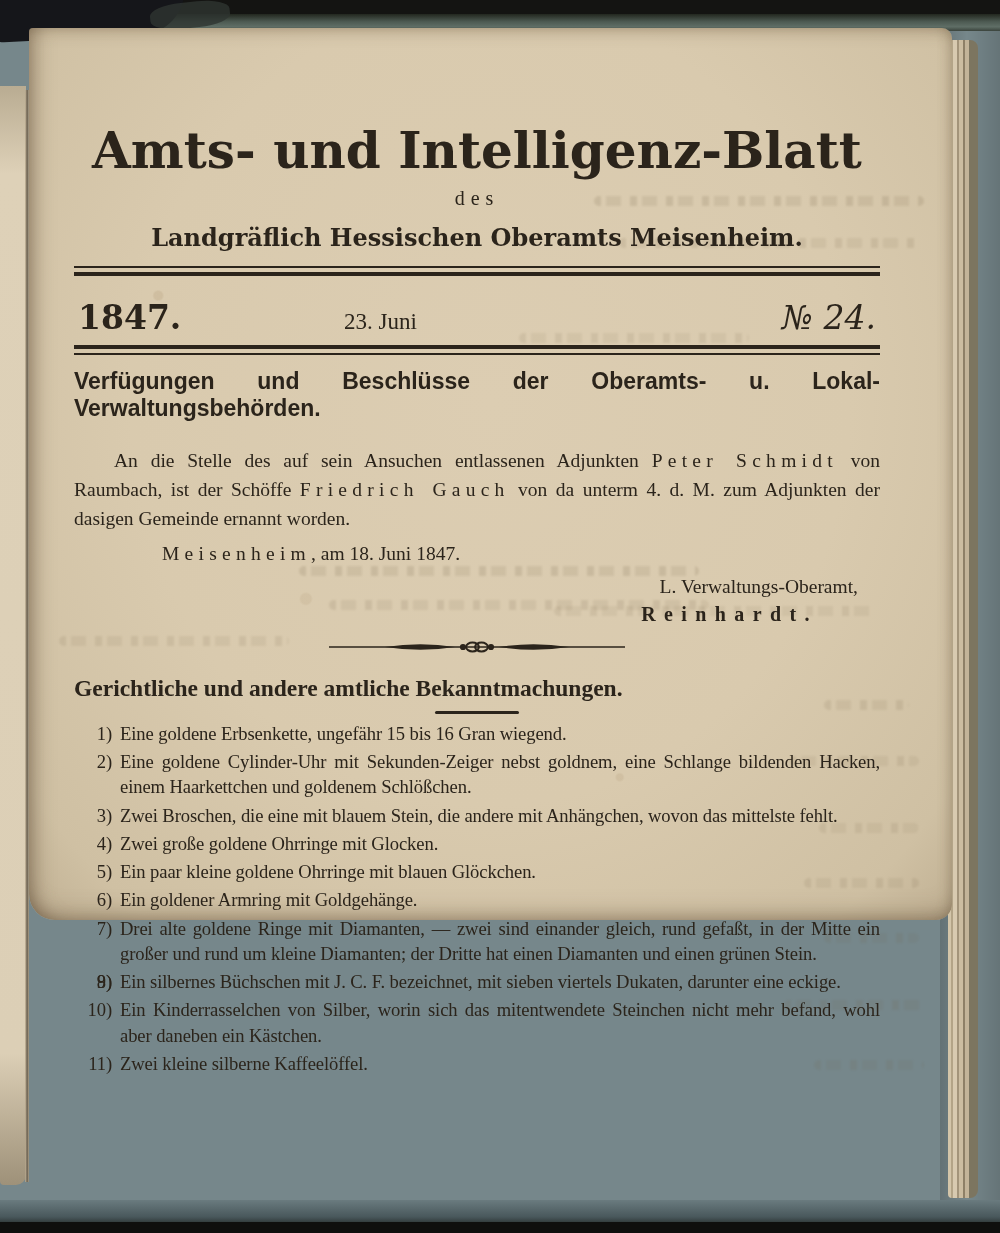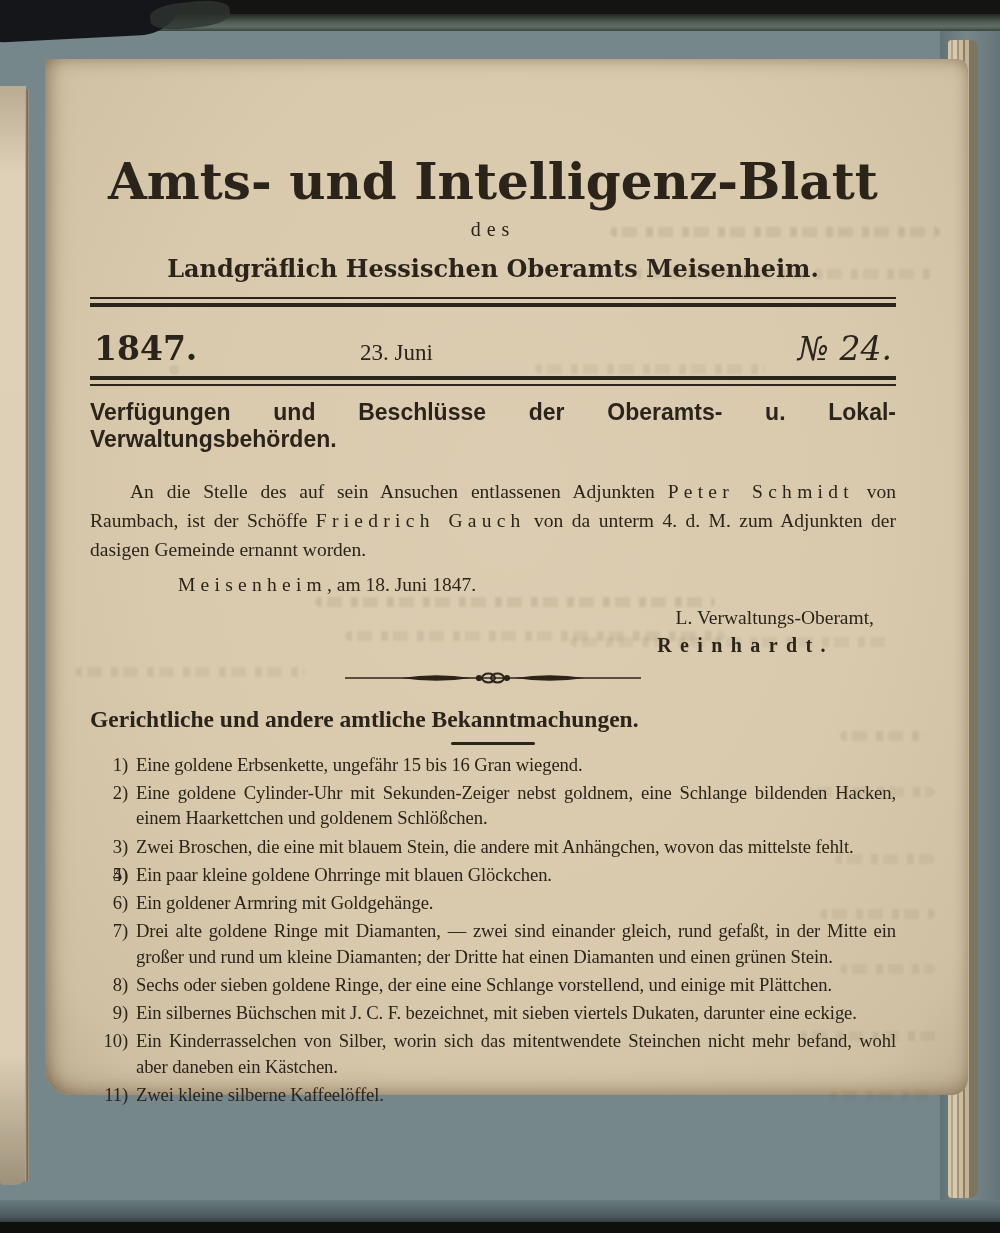--- a/index.html
+++ b/index.html
@@ -28,34 +28,34 @@
     border-radius:0 0 10px 4px;}
   .gutter-line{position:absolute;left:25px;top:90px;height:1092px;width:4px;
     background:linear-gradient(to right,#c8ba9f,#6b5a45 55%,#b4a68b);opacity:.85;}
   .page-stack{position:absolute;left:948px;top:40px;height:1158px;width:30px;
     border-radius:4px 8px 8px 4px;
     background:repeating-linear-gradient(90deg,
       #d3c5a9 0 3px,#b3a487 3px 5px,#d8cab0 5px 9px,#a3947a 9px 11px,
       #ccbda1 11px 15px,#8e8067 15px 17px,#c3b499 17px 21px,#7c7560 21px 30px);}
 
   
-  .page{position:absolute;left:45px;top:28px;width:923px;height:1036px;
+  .page{position:absolute;left:29px;top:28px;width:923px;height:892px;
     color:#2b241b;
     background:
       radial-gradient(circle at 14% 30%, rgba(146,116,76,.14) 0 4px, rgba(146,116,76,0) 6px),
       radial-gradient(circle at 78% 12%, rgba(146,116,76,.12) 0 3px, rgba(146,116,76,0) 5px),
       radial-gradient(circle at 64% 84%, rgba(146,116,76,.12) 0 3px, rgba(146,116,76,0) 5px),
       radial-gradient(circle at 30% 64%, rgba(146,116,76,.10) 0 5px, rgba(146,116,76,0) 7px),
       radial-gradient(ellipse at 50% 42%, #dccdb2 0%, #d9caae 55%, #cfc0a3 88%, #c0b093 100%);
     border-radius:4px 10px 16px 26px;
     box-shadow:
       inset 16px 0 22px -14px rgba(92,72,50,.6),
       inset -8px 0 14px -8px rgba(110,92,64,.4),
       inset 0 -16px 24px -14px rgba(96,76,54,.55),
-      inset 0 12px 18px -12px rgba(108,88,62,.45); margin-top: 31px;}
+      inset 0 12px 18px -12px rgba(108,88,62,.45);}
   .content{position:relative;padding:0 72px 0 45px;height:100%;box-sizing:border-box;}
 
   
   .bleed{position:absolute;height:10px;border-radius:5px;filter:blur(1.2px);opacity:.42;
     background:repeating-linear-gradient(90deg,
       rgba(112,94,66,.38) 0 7px, rgba(112,94,66,0) 7px 12px,
       rgba(112,94,66,.28) 12px 27px, rgba(112,94,66,0) 27px 36px);}
 
   
   .masthead{padding-top:94px;text-align:center;}
@@ -177,40 +177,40 @@
               <span class="txt">Eine goldene Cylinder-Uhr mit Sekunden-Zeiger nebst goldnem, eine Schlange bildenden Hacken, einem Haarkettchen und goldenem Schlößchen.</span>
             </li>
 
             <li>
               <span class="num">3)</span>
               <span class="txt">Zwei Broschen, die eine mit blauem Stein, die andere mit Anhängchen, wovon das mittelste fehlt.</span>
             </li>
 
             <li>
               <span class="num">4)</span>
+              <span class="txt">Zwei große goldene Ohrringe mit Glocken.</span>
             </li>
 
             <li>
               <span class="num">5)</span>
               <span class="txt">Ein paar kleine goldene Ohrringe mit blauen Glöckchen.</span>
             </li>
 
             <li>
               <span class="num">6)</span>
               <span class="txt">Ein goldener Armring mit Goldgehänge.</span>
             </li>
 
             <li>
               <span class="num">7)</span>
               <span class="txt">Drei alte goldene Ringe mit Diamanten, — zwei sind einander gleich, rund gefaßt, in der Mitte ein großer und rund um kleine Diamanten; der Dritte hat einen Diamanten und einen grünen Stein.</span>
             </li>
 
             <li>
               <span class="num">8)</span>
-              <span class="txt">Sechs oder sieben goldene Ringe, der eine eine Schlange vorstellend, und einige mit Plättchen.</span>
             </li>
 
             <li>
               <span class="num">9)</span>
               <span class="txt">Ein silbernes Büchschen mit J. C. F. bezeichnet, mit sieben viertels Dukaten, darunter eine eckige.</span>
             </li>
 
             <li>
               <span class="num">10)</span>
               <span class="txt">Ein Kinderrasselchen von Silber, worin sich das mitentwendete Steinchen nicht mehr befand, wohl aber daneben ein Kästchen.</span>

